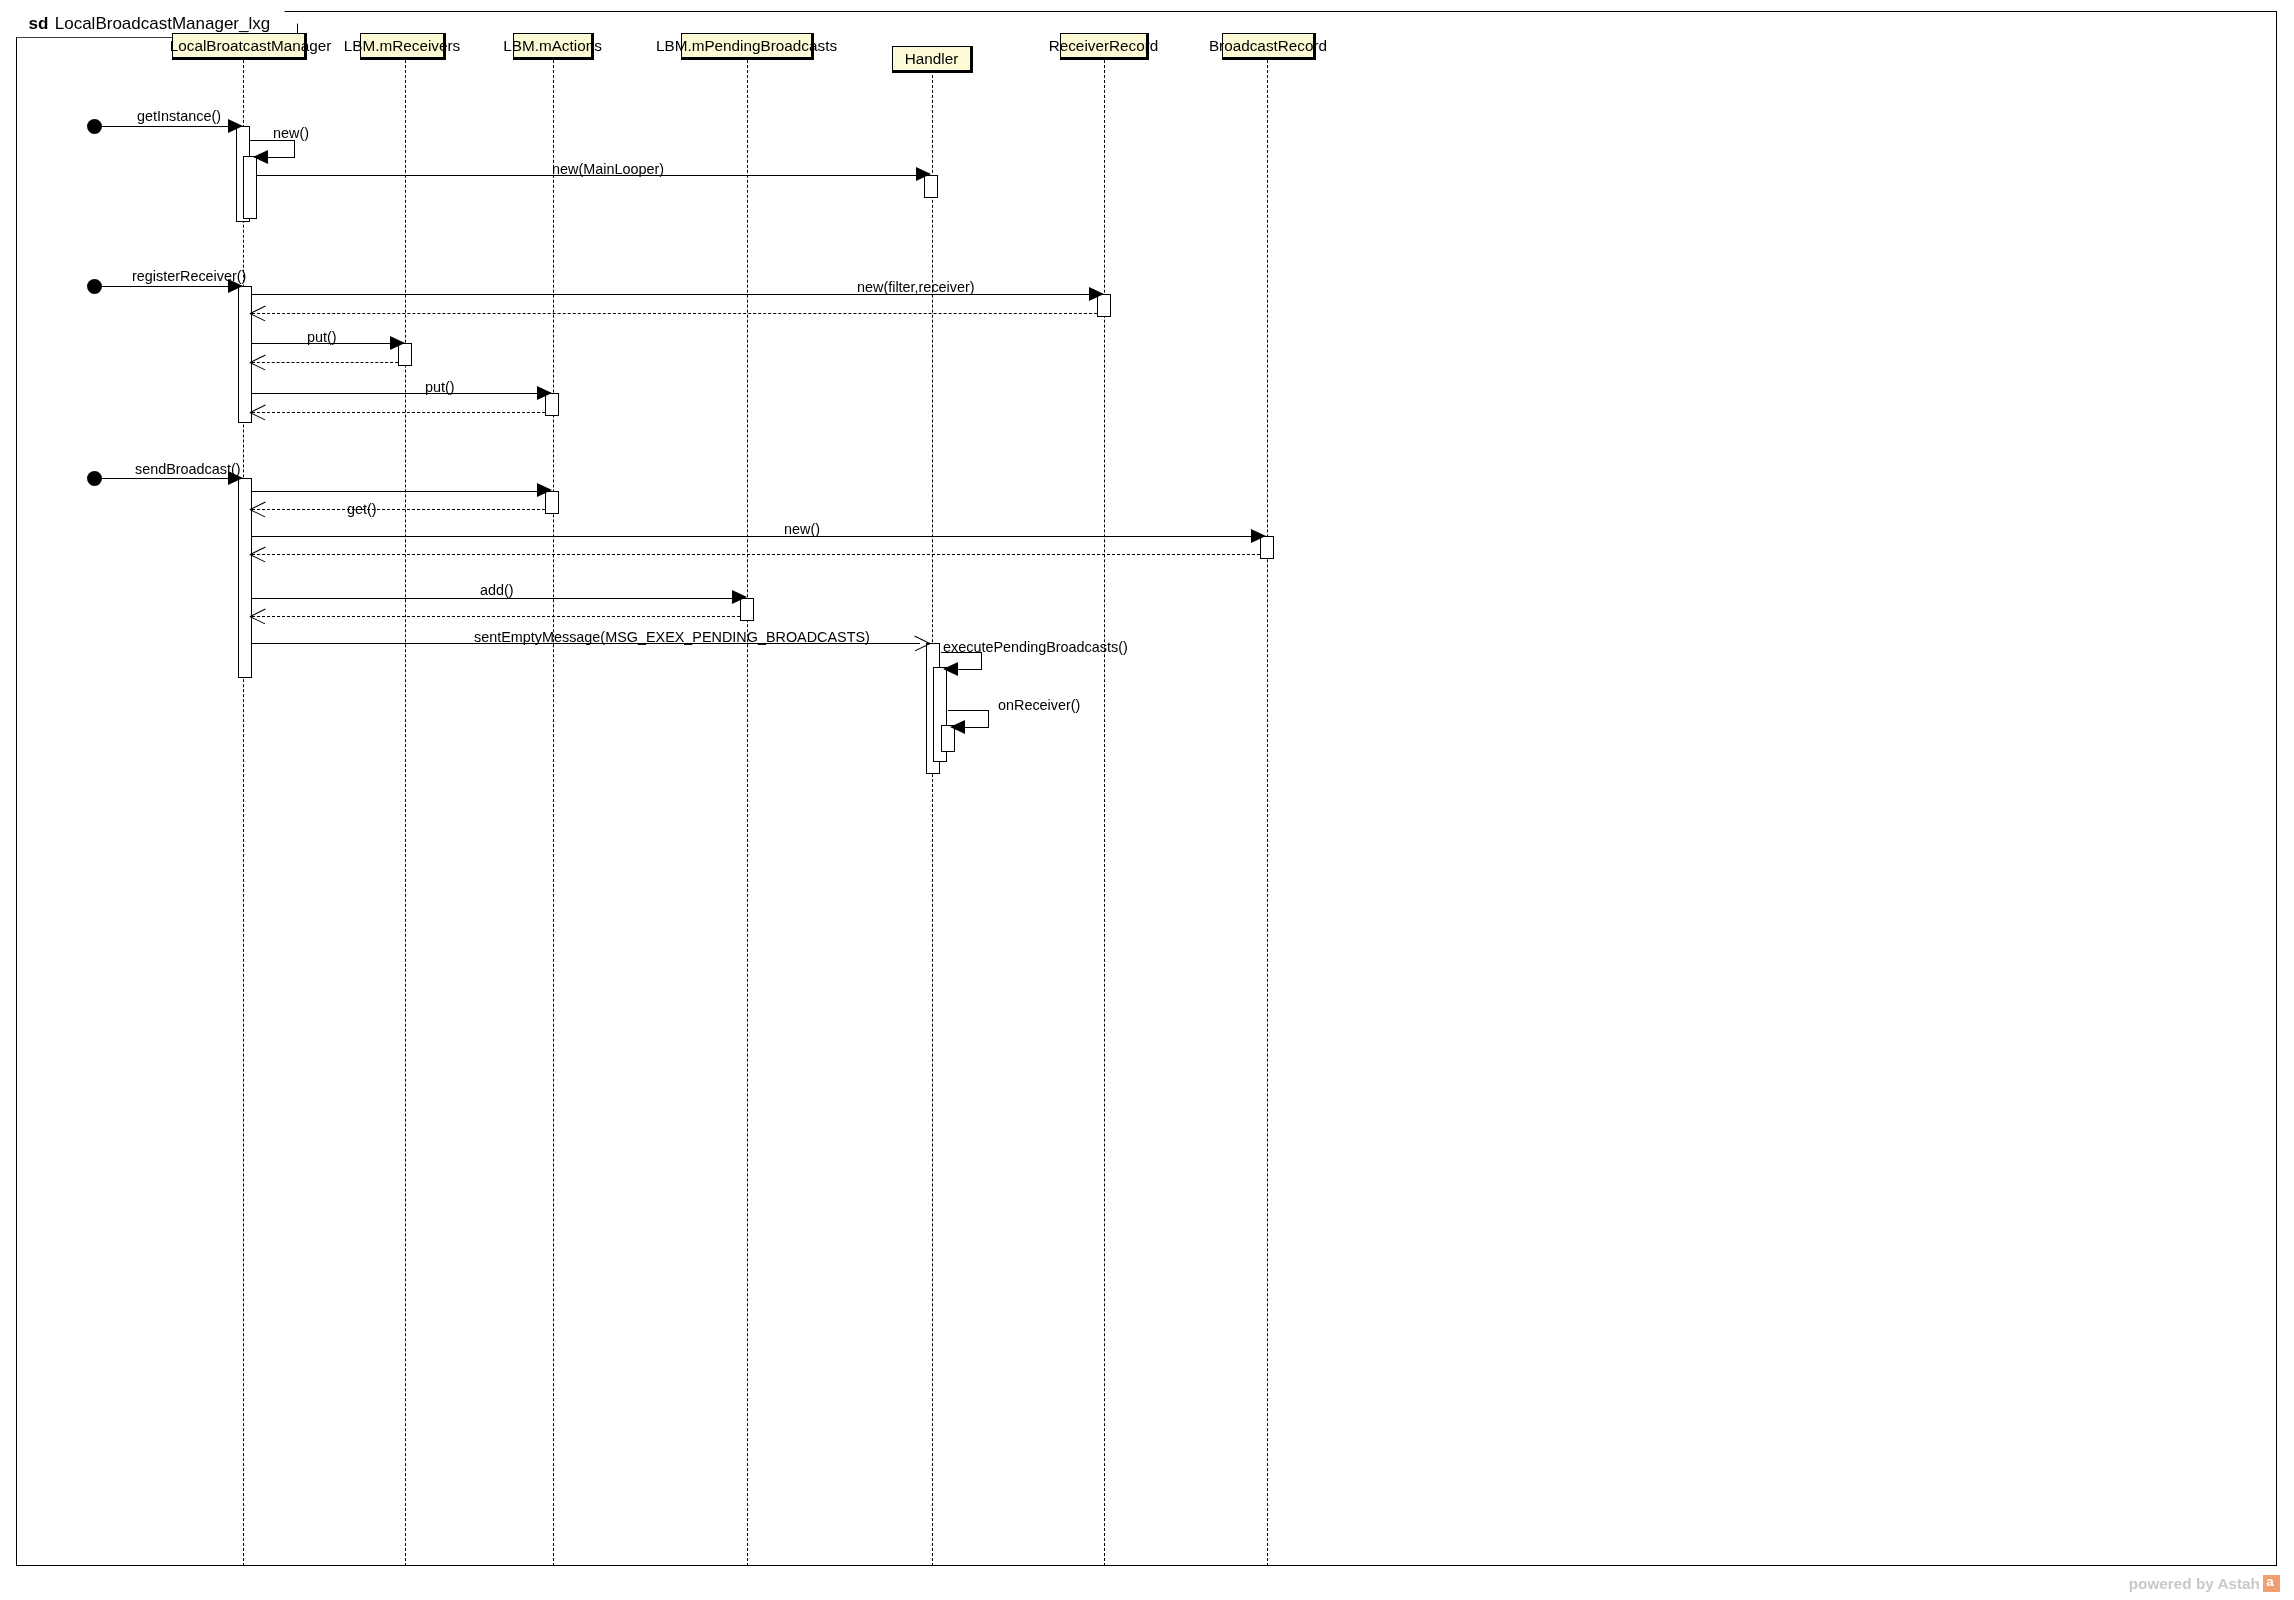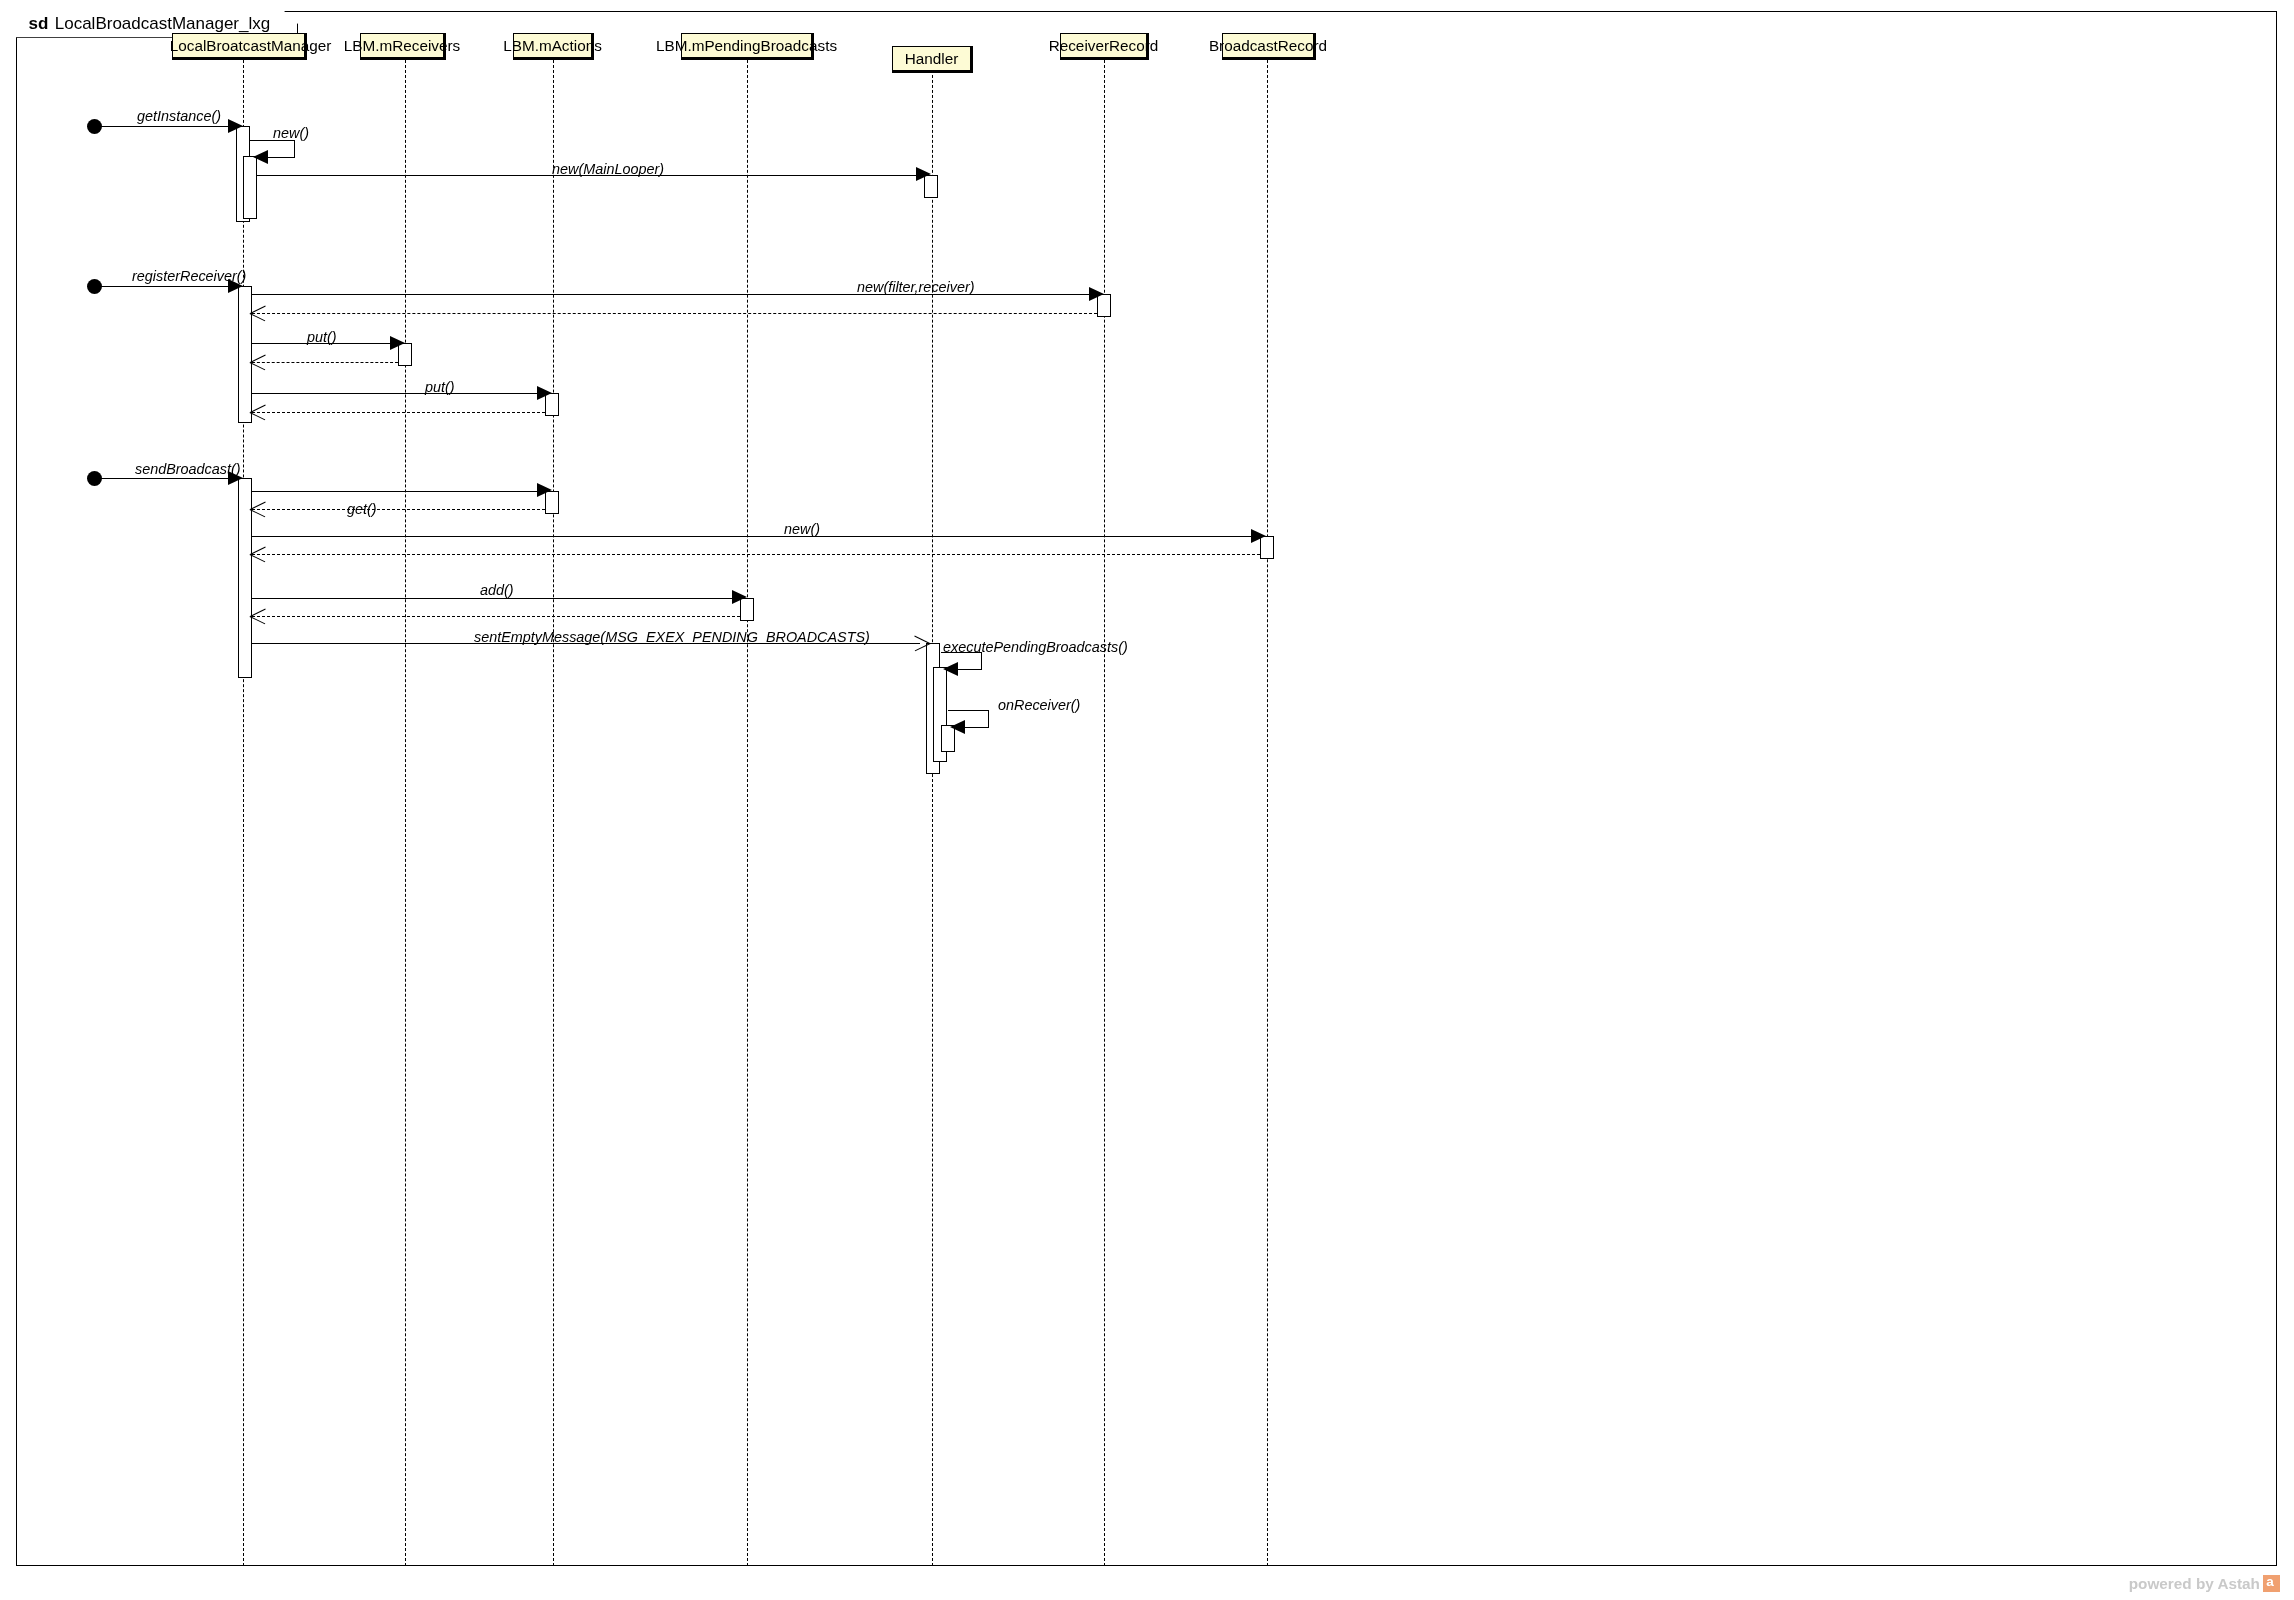--- a/index.html
+++ b/index.html
@@ -92,21 +92,20 @@
   .msg-line.dashed {
     border-top: 1.6px dashed #000000;
   }
   .msg-label {
     position: absolute;
     font-size: 14.4px;
     color: #000000;
     white-space: nowrap;
     z-index: 6;
     background: transparent;
-    font-style: italic;
   }
   
   .arrow-right-solid {
     position: absolute;
     width: 0; height: 0;
     border-top: 7.2px solid transparent;
     border-bottom: 7.2px solid transparent;
     border-left: 15.3px solid #000000;
     z-index: 6;
   }

